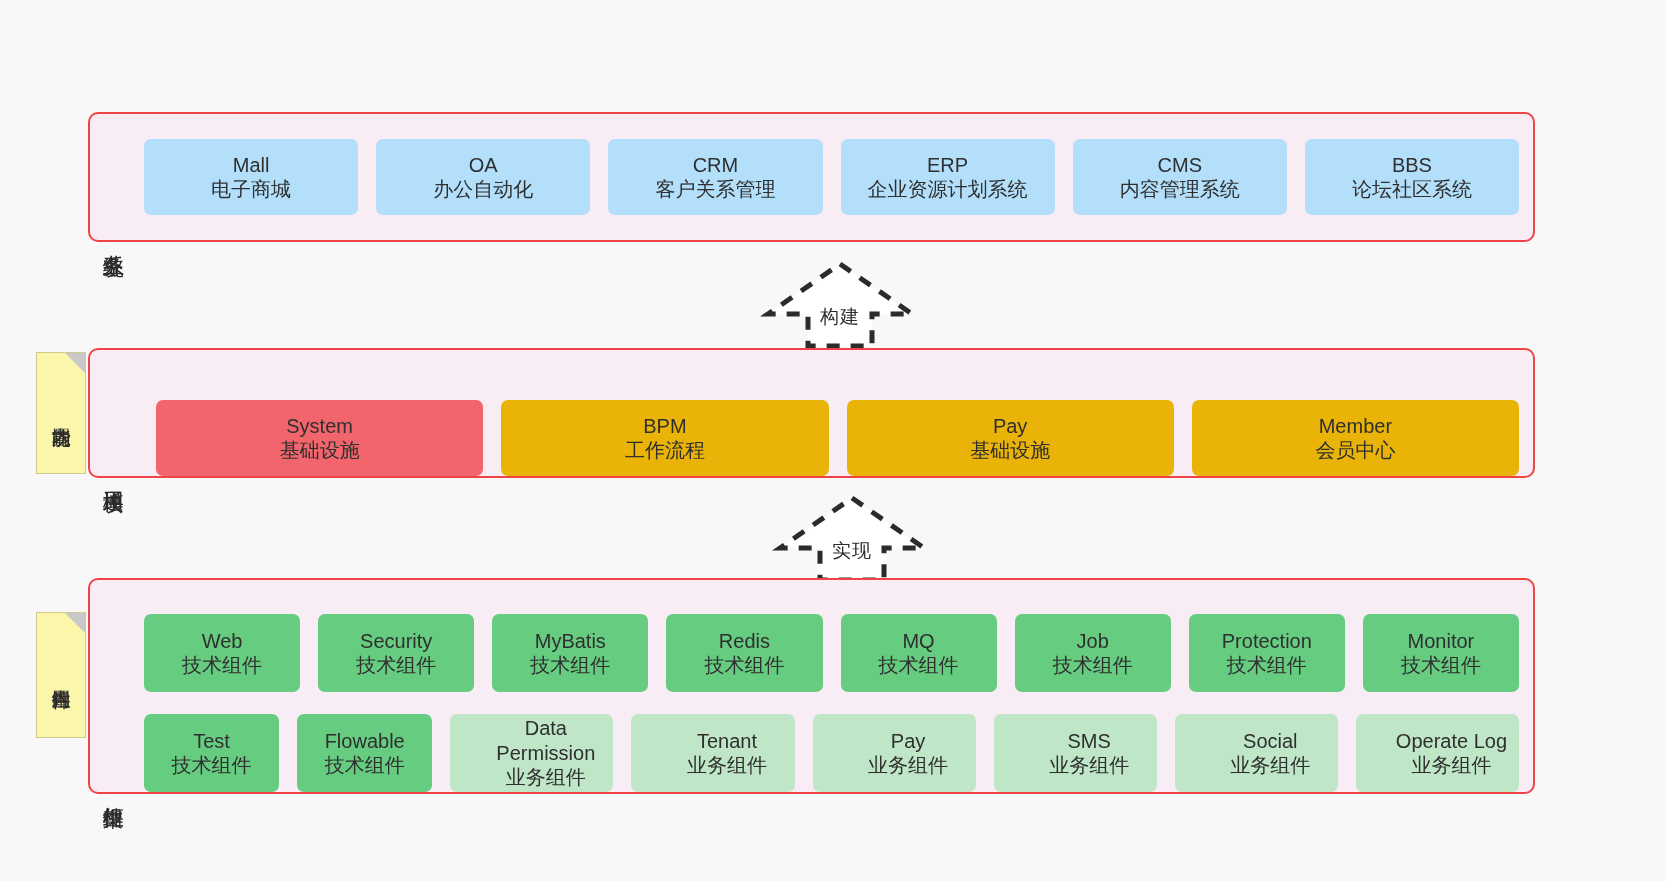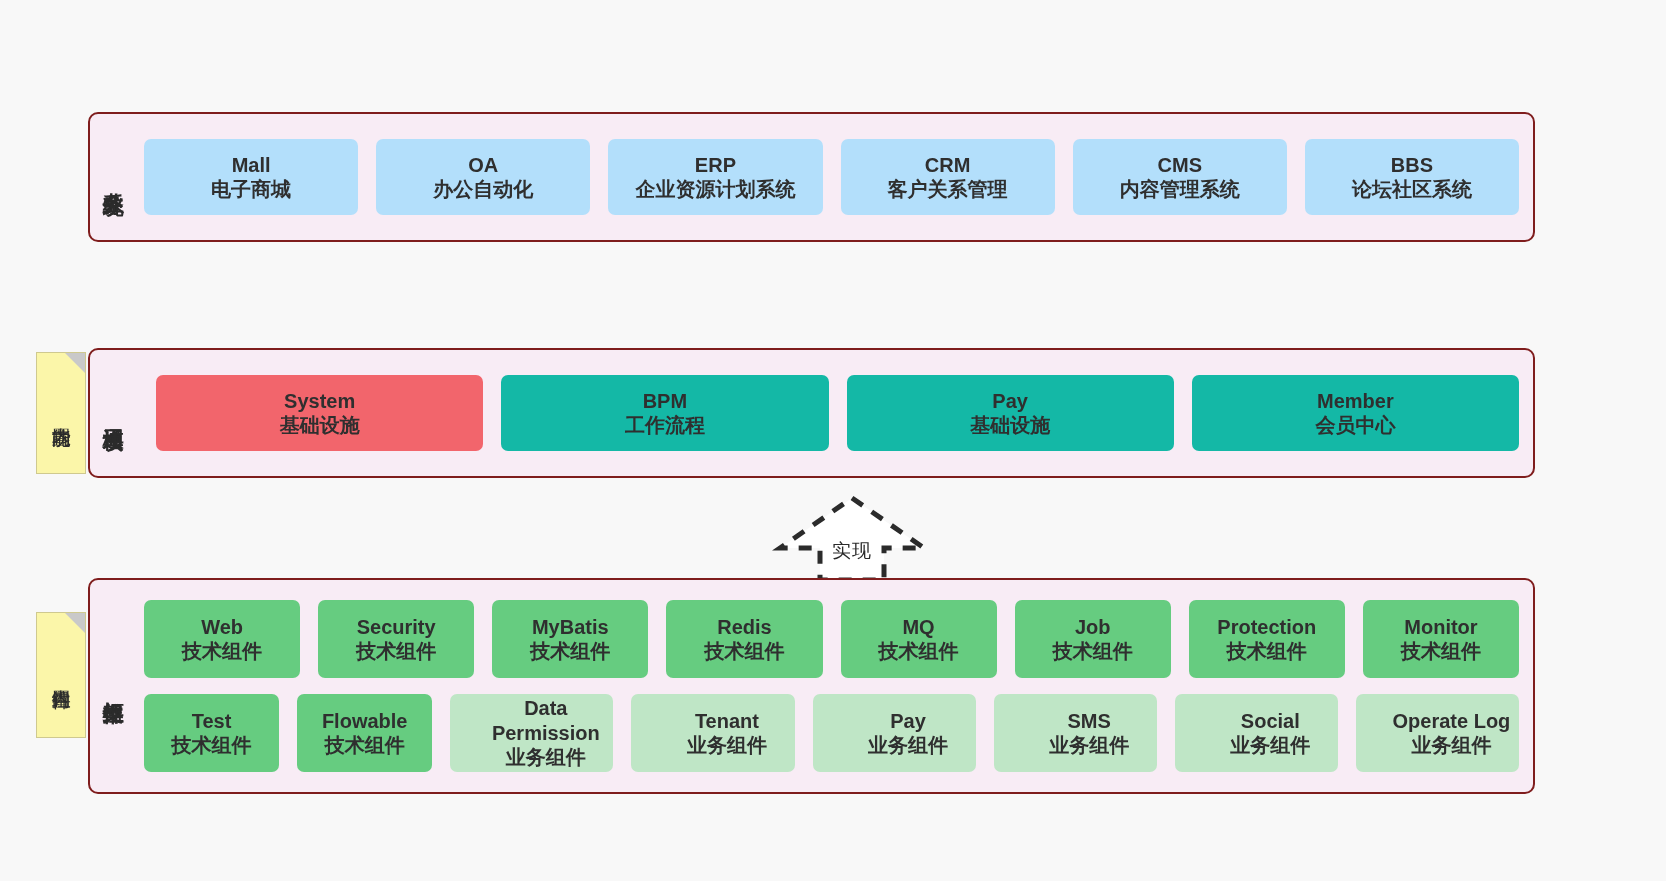--- a/index.html
+++ b/index.html
@@ -20,25 +20,24 @@
     position: relative;
     width: 1666px;
     height: 881px;
   }
 
   
   .band {
     position: absolute;
     box-sizing: border-box;
     background: #f8ecf5;
-    border: 2px solid #7f1d1d;
+    border: 2px solid #ef4444;
     border-radius: 10px;
     display: flex;
-    align-items: center;
-    font-weight: bold;
+    align-items: flex-end;
   }
   .band-title {
     flex: 0 0 auto;
     width: 46px;
     display: flex;
     align-items: center;
     justify-content: center;
     font-size: 21px;
     line-height: 1.08;
     letter-spacing: 0.5px;
@@ -73,34 +72,34 @@
     color: #2f2f2f;
     box-sizing: border-box;
     padding: 6px 4px;
   }
   .cell .en { display: block; }
   .cell .cn { display: block; }
 
   
   .c-blue       { background: #b3dffb; }
   .c-red        { background: #f2656c; }
-  .c-pink       { background: #14b8a6; }
+  .c-pink       { background: #eab308; }
   .c-green      { background: #66cc80; }
   .c-lightgreen { background: #bfe6c6; padding-left: 32px; }
 
   
   #band-business { left: 88px;  top: 112px; width: 1447px; height: 130px; }
   #band-business .band-body { height: 100%; padding-right: 14px; }
   #band-business .row { height: 76px; margin-left: 8px; }
 
   #band-modules  { left: 88px;  top: 348px; width: 1447px; height: 130px; }
   #band-modules .row { height: 76px; margin-left: 20px; }
 
   #band-framework { left: 88px; top: 578px; width: 1447px; height: 216px; }
-  #band-framework .band-body { gap: 16px; }
+  #band-framework .band-body { gap: 22px; }
   #band-framework .row { height: 78px; margin-left: 8px; }
 
   
   .note {
     position: absolute;
     box-sizing: border-box;
     width: 50px;
     background: #fbf6a9;
     border: 1px solid #cfc98f;
     display: flex;
@@ -158,39 +157,45 @@
       <div class="row">
         <div class="cell c-blue">
           <span class="en">Mall</span>
           <span class="cn">电子商城</span>
         </div>
         <div class="cell c-blue">
           <span class="en">OA</span>
           <span class="cn">办公自动化</span>
         </div>
         <div class="cell c-blue">
+          <span class="en">CRM</span>
+          <span class="cn">客户关系管理</span>
+        </div>
+        <div class="cell c-blue">
           <span class="en">ERP</span>
           <span class="cn">企业资源计划系统</span>
         </div>
         <div class="cell c-blue">
-          <span class="en">CRM</span>
-          <span class="cn">客户关系管理</span>
-        </div>
-        <div class="cell c-blue">
           <span class="en">CMS</span>
           <span class="cn">内容管理系统</span>
         </div>
         <div class="cell c-blue">
           <span class="en">BBS</span>
           <span class="cn">论坛社区系统</span>
         </div>
       </div>
     </div>
   </div>
 
+  <div class="arrow" id="arrow-build">
+    <svg viewBox="0 0 160 92" xmlns="http://www.w3.org/2000/svg" aria-hidden="true">
+      <path d="M 80 6 L 152 56 L 112 56 L 112 88 L 48 88 L 48 56 L 8 56 Z" fill="#ffffff" stroke="#2b2b2b" stroke-width="5" stroke-dasharray="13 11" stroke-linejoin="miter"></path>
+    </svg>
+    <div class="alabel">构建</div>
+  </div>
 
   <div class="note" id="note-functions">
     <span class="fold"></span>
     <span>内置功能</span>
   </div>
 
   <div class="band" id="band-modules">
     <div class="band-title">通用模块</div>
     <div class="band-body">
       <div class="row">

